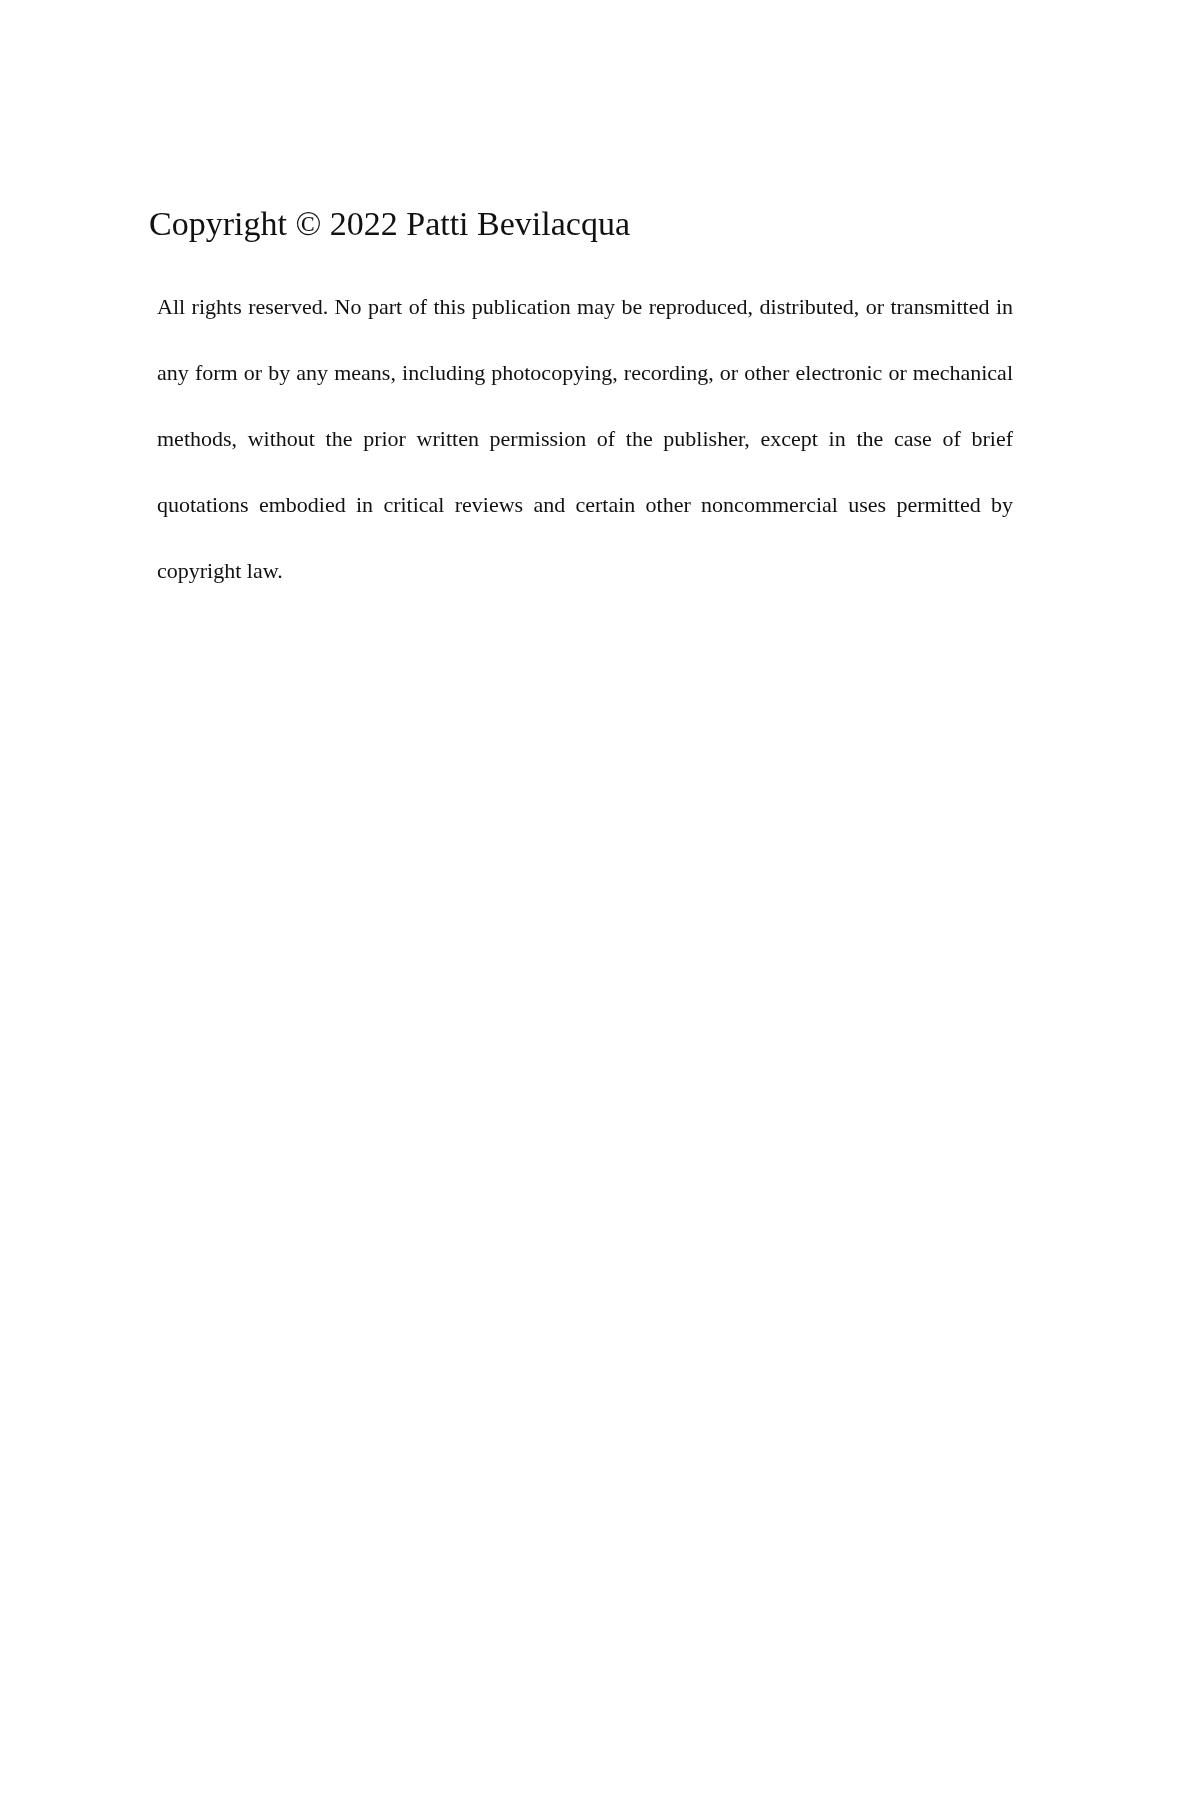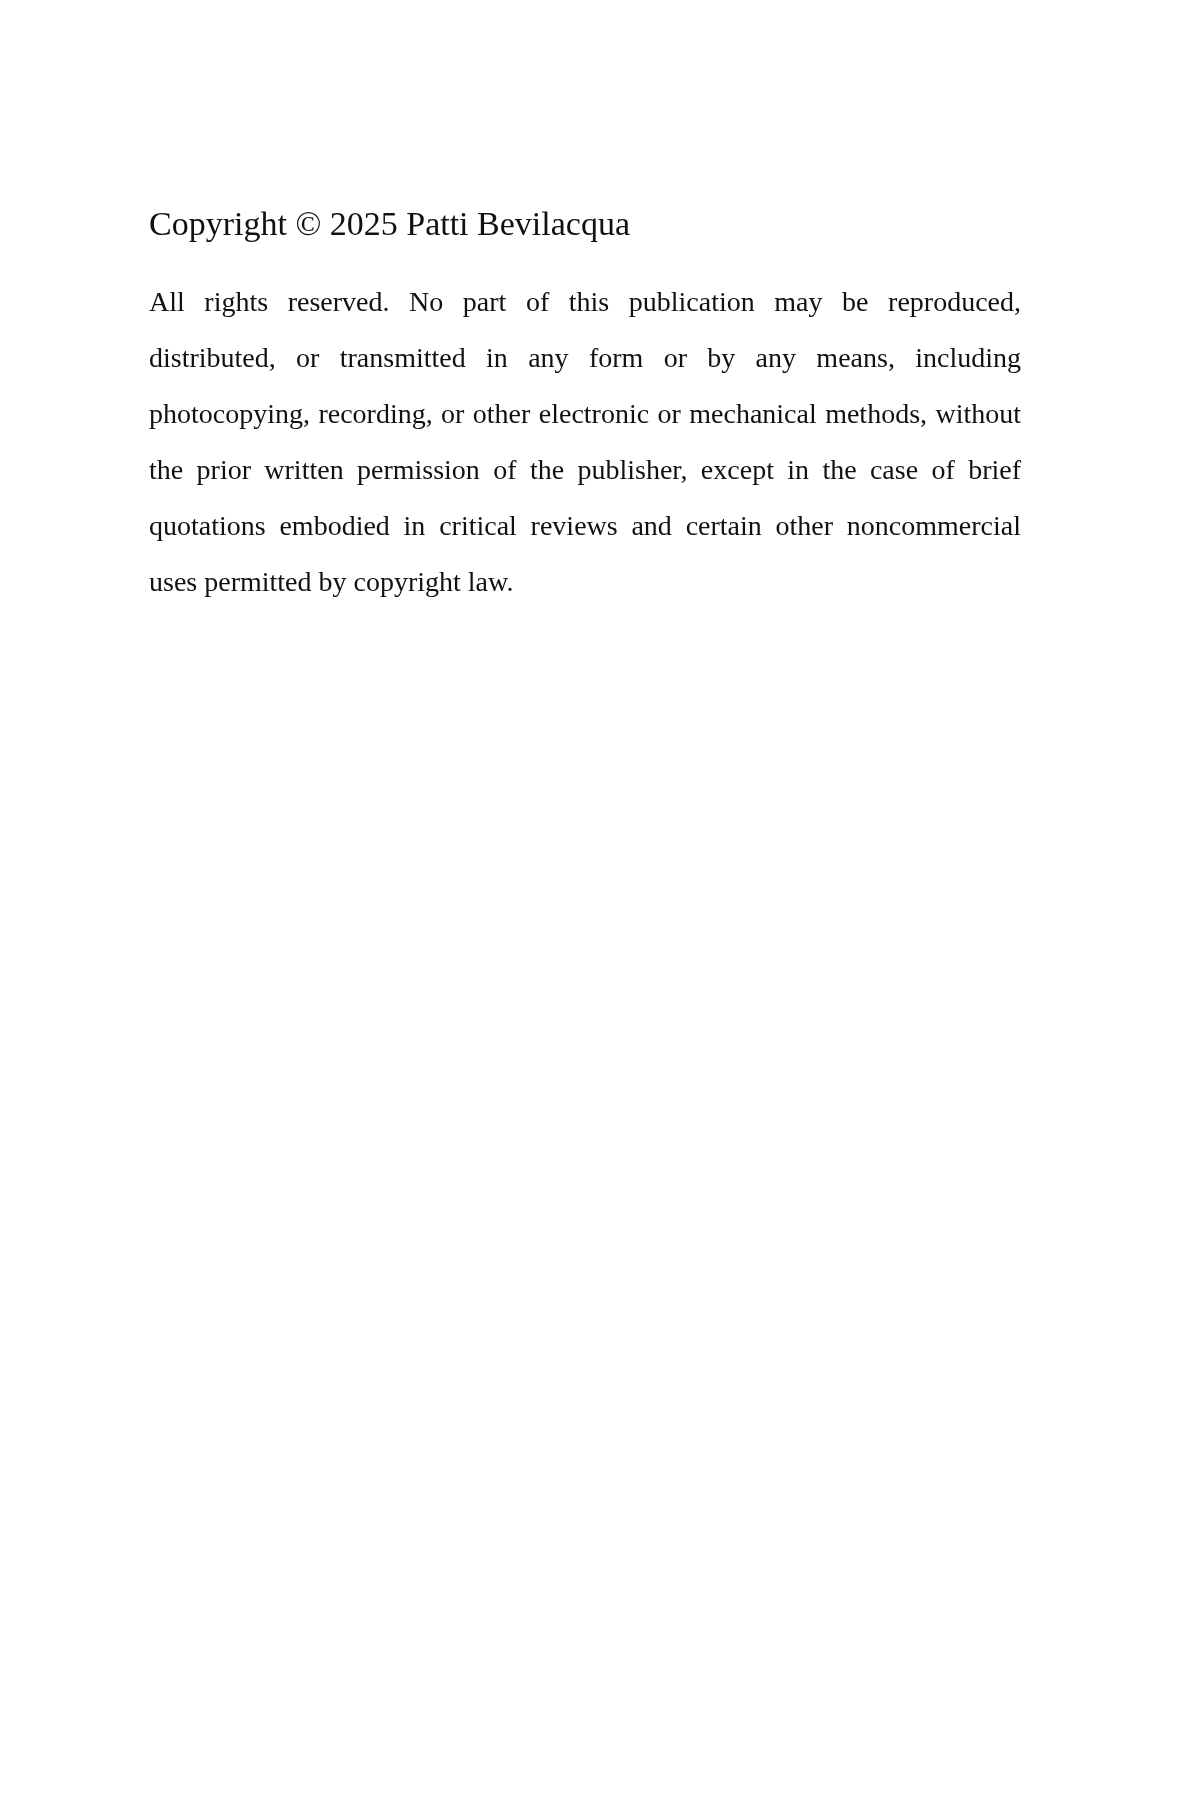--- a/index.html
+++ b/index.html
@@ -21,26 +21,26 @@
       top: 196px;
       width: 872px;
     }
     .copyright-line {
       font-size: 34px;
       line-height: 56px;
       margin: 0 0 22px 0;
       white-space: nowrap;
     }
     .rights-paragraph {
-      font-size: 28px;
-      line-height: 56px;
-      margin: 0;
+      font-size: 22px;
+      line-height: 66px;
+      margin: 8px;
       text-align: justify;
       hyphens: none;
     }
   </style>
 </head>
 <body>
 
 <div class="page">
-  <p class="copyright-line">Copyright © 2025 Patti Bevilacqua</p>
+  <p class="copyright-line">Copyright © 2022 Patti Bevilacqua</p>
   <p class="rights-paragraph">All rights reserved. No part of this publication may be reproduced, distributed, or transmitted in any form or by any means, including photocopying, recording, or other electronic or mechanical methods, without the prior written permission of the publisher, except in the case of brief quotations embodied in critical reviews and certain other noncommercial uses permitted by copyright law.</p>
 </div>
 
 </body></html>

